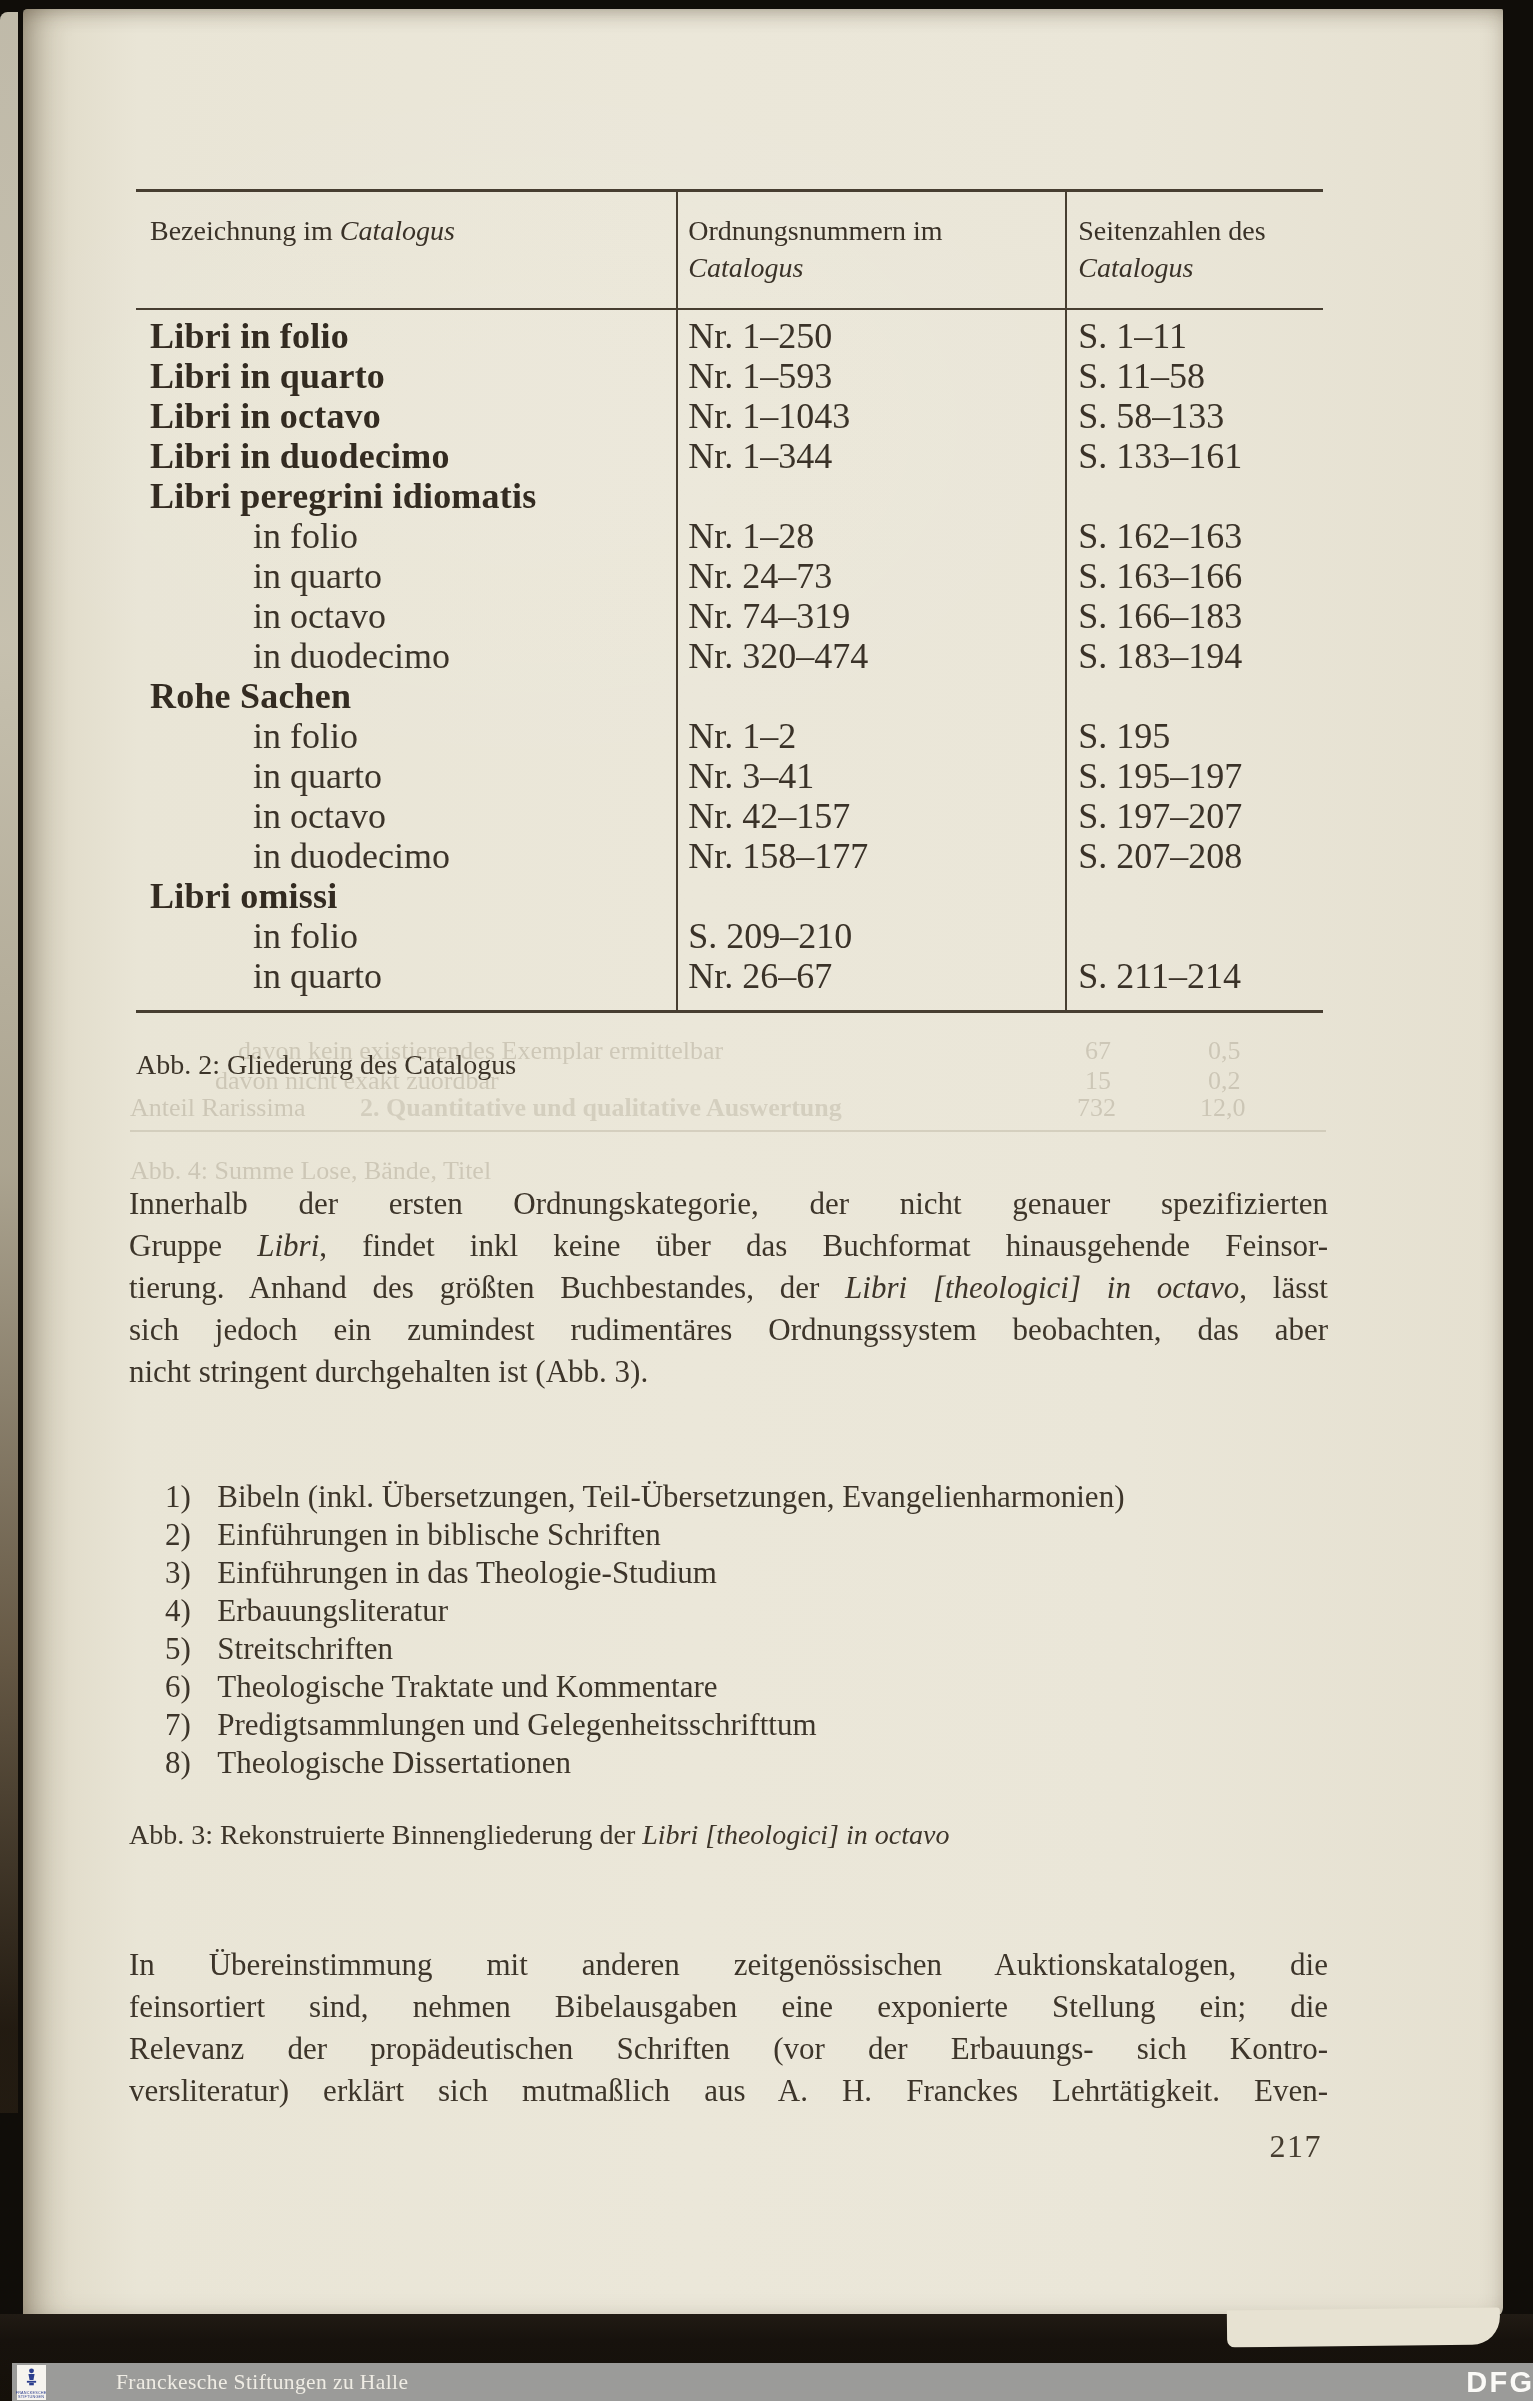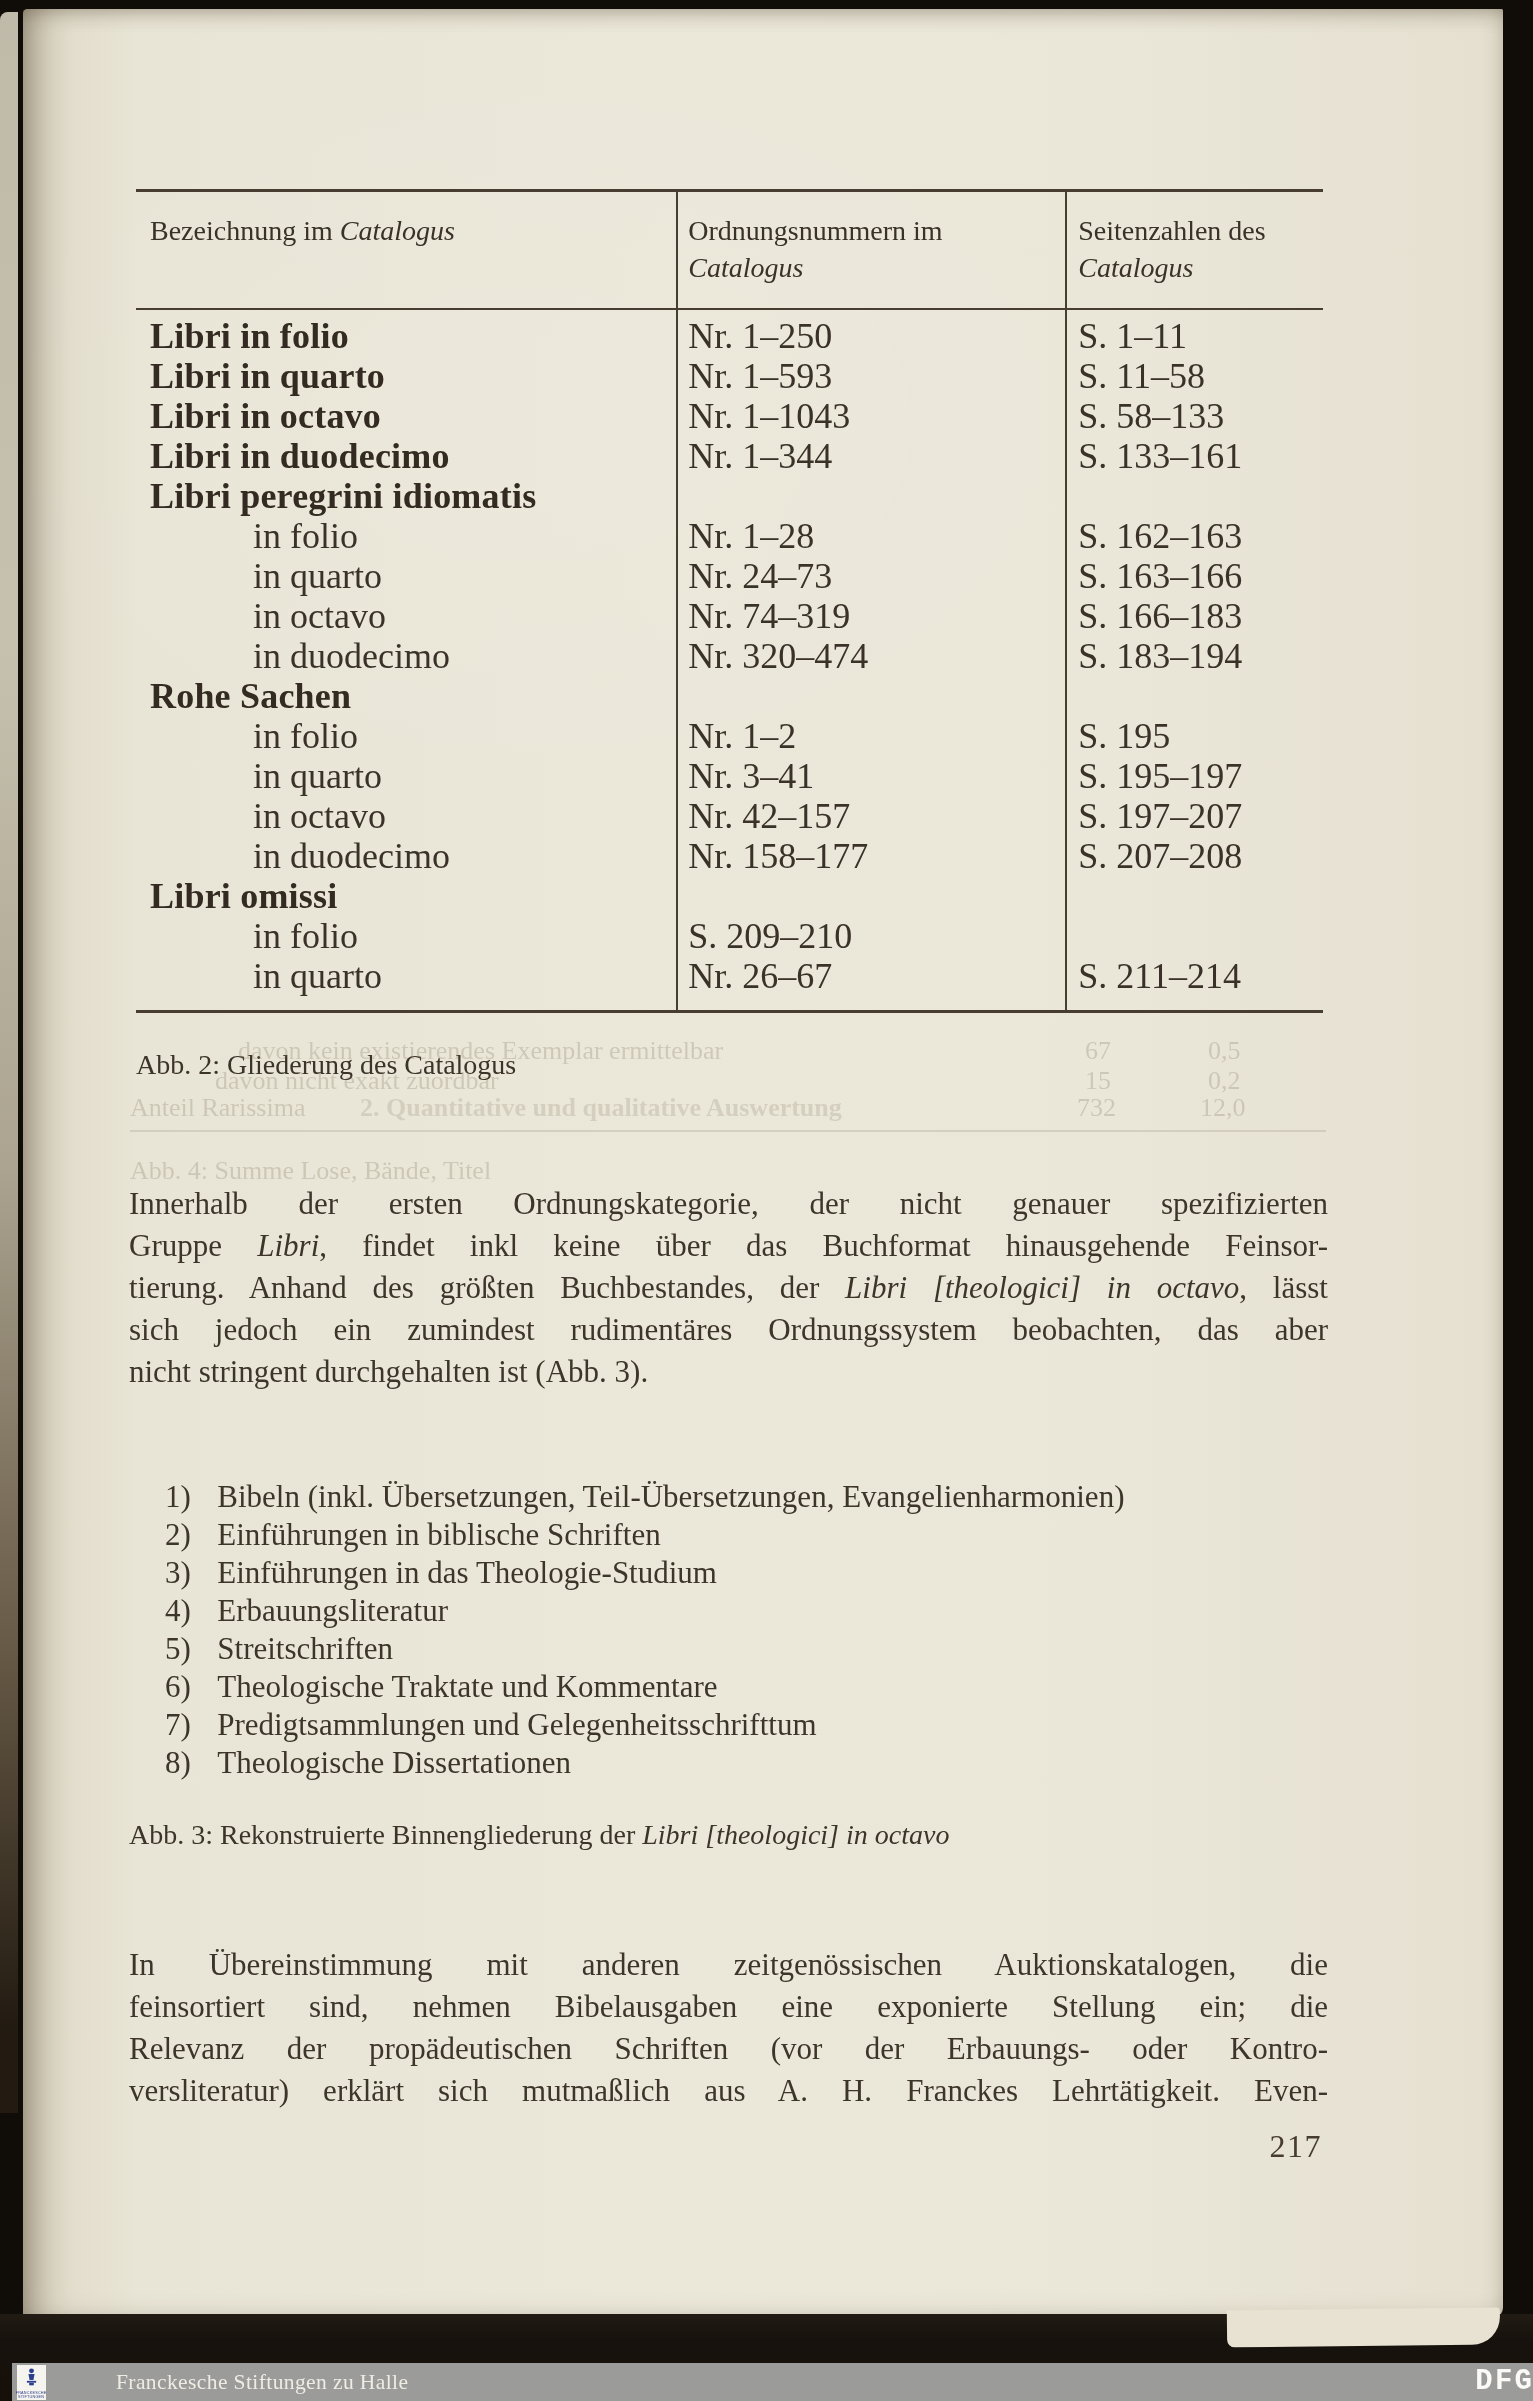--- a/index.html
+++ b/index.html
@@ -62,21 +62,21 @@
 
   
   .footerbar{position:absolute;left:12px;top:2363px;width:1533px;height:38px;background:#9b9b99;z-index:4;}
   .logo-box{position:absolute;left:4.6px;top:2.3px;width:29px;height:35px;background:#f6f4ef;
     display:flex;flex-direction:column;align-items:center;justify-content:flex-start;padding-top:1.5px;box-sizing:border-box;}
   .logo-cap{font-family:"Liberation Sans","DejaVu Sans",sans-serif;font-size:3.8px;line-height:4.6px;
     color:#2c3e8e;letter-spacing:0.2px;text-align:center;}
   .bar-title{position:absolute;left:104px;top:0;height:38px;line-height:38px;
     font-size:21.5px;color:#efece4;letter-spacing:0.4px;}
   .dfg{position:absolute;right:10.7px;top:0;height:38px;line-height:38px;
-    font-family:Liberation Mono, monospace;font-weight:bold;
+    font-family:Liberation Sans, sans-serif;font-weight:bold;
     font-size:29px;color:#fbfaf7;letter-spacing:2.3px;}
 </style>
 </head>
 <body>
 
 <div class="scan">
   <div class="edge-strip"></div>
 
   <div class="paper">
 
@@ -234,21 +234,21 @@
           <span class="num">8)</span>
           <span class="txt">Theologische Dissertationen</span>
         </div>
     </div>
 
     <div class="caption" style="left:106px;top:1810px;"><span>Abb. 3: Rekonstruierte Binnengliederung der </span><span class="it">Libri [theologici] in octavo</span></div>
 
     <div class="para" id="para2" style="top:1935px;">
       <div class="pline"><span>In Übereinstimmung mit anderen zeitgenössischen Auktionskatalogen, die</span></div>
       <div class="pline"><span>feinsortiert sind, nehmen Bibelausgaben eine exponierte Stellung ein; die</span></div>
-      <div class="pline"><span>Relevanz der propädeutischen Schriften (vor der Erbauungs- oder Kontro-</span></div>
+      <div class="pline"><span>Relevanz der propädeutischen Schriften (vor der Erbauungs- sich Kontro-</span></div>
       <div class="pline"><span>versliteratur) erklärt sich mutmaßlich aus A. H. Franckes Lehrtätigkeit. Even-</span></div>
     </div>
 
     <div class="pageno">217</div>
   </div>
 
   <div class="band"></div>
   <div class="paper-corner"></div>
 
   <div class="footerbar">

